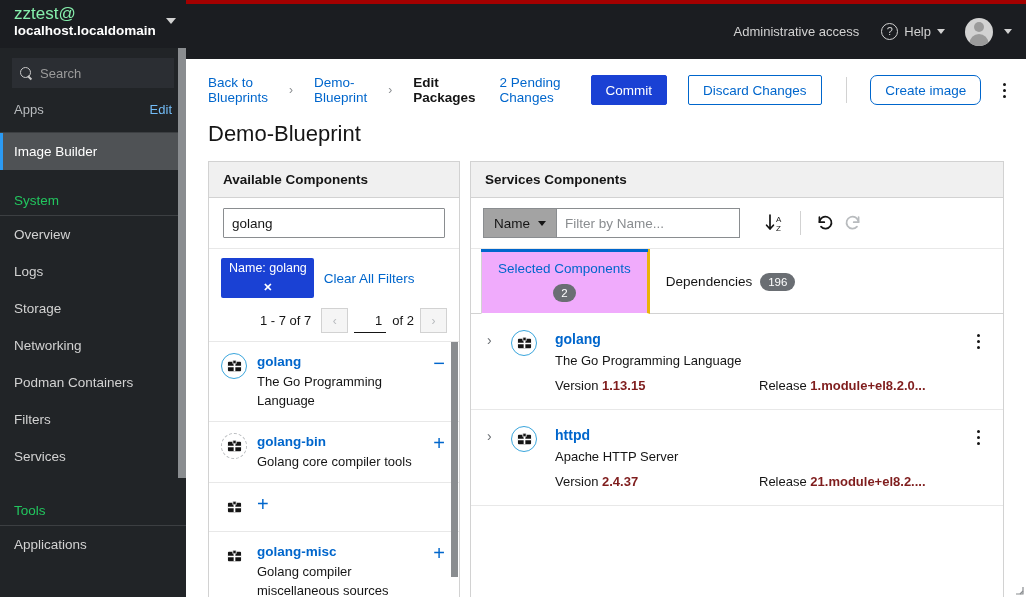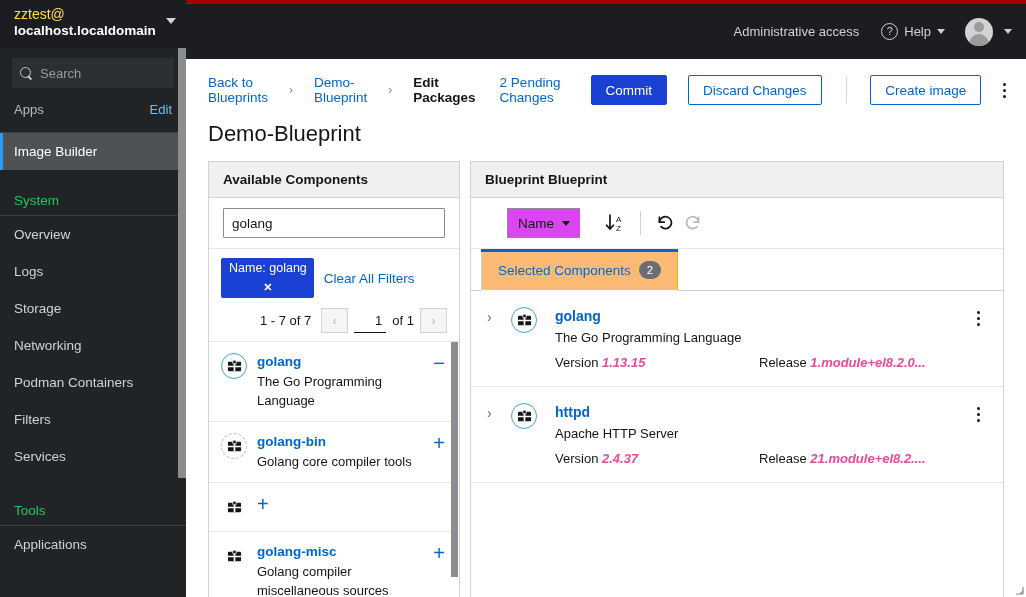--- a/index.html
+++ b/index.html
@@ -19,21 +19,21 @@
     flex: 0 0 186px;
     position: relative;
     overflow: hidden;
   }
   .sb-account {
     background: #1b1d21;
     padding: 6px 14px 8px 14px;
     position: relative;
     height: 48px;
   }
-  .sb-acct-user { font-size: 14px; color: #fde047; line-height: 16px; }
+  .sb-acct-user { font-size: 17px; color: #86efac; line-height: 16px; }
   .sb-acct-host { font-size: 13.5px; color: #fff; font-weight: bold; line-height: 18px; }
   .sb-acct-caret {
     position: absolute; right: 10px; top: 18px;
     width: 0; height: 0;
     border-left: 5px solid transparent;
     border-right: 5px solid transparent;
     border-top: 6px solid #d2d2d2;
   }
   .sb-body { background: #212427; height: 549px; position: relative; }
   .sb-search-wrap { padding: 10px 12px 8px 12px; }
@@ -240,42 +240,42 @@
   }
 
   
   .rc-toolbar {
     display: flex; align-items: center; padding: 10px 12px;
     border-bottom: 1px solid #e8e8e8; gap: 0;
   }
   .selectbox {
     height: 30px; border: 1px solid #8a8d90; border-right: none;
     display: flex; align-items: center; gap: 8px;
-    padding: 0 10px; font-size: 13.5px; color: #151515; background: #d946ef; margin-left: 24px;
+    padding: 0 10px; font-size: 13.5px; color: #151515; background: #a3a3a3;
   }
   .filterinput {
     height: 30px; width: 184px; border: 1px solid #8a8d90;
     padding: 0 8px; font-size: 13.5px; outline: none;
     font-family: "Liberation Sans", sans-serif; color: #151515;
   }
   .filterinput::placeholder { color: #8a8d90; }
   .sorticon { margin-left: 24px; display: flex; align-items: center; }
   .tb-vdiv { width: 1px; height: 24px; background: #d2d2d2; margin: 0 14px; }
   .icnbtn { margin-right: 8px; display: flex; align-items: center; }
 
   .tabs { display: flex; border-bottom: 1px solid #d2d2d2; padding-left: 10px; }
   .tab {
     display: flex; align-items: center; gap: 8px;
     padding: 12px 16px 11px 16px; font-size: 13.5px; color: #151515;
     position: relative; background: transparent;
   }
   .tab.active {
-    color: #06c; background: #fdba74;
-    border-left: 1px solid #d2d2d2; border-right: 1px solid #eab308;
-    margin-bottom: -1px; border-bottom: 1px solid #fff;
+    color: #06c; background: #f0abfc;
+    border-left: 1px solid #d2d2d2; border-right: 3px solid #eab308;
+    margin-bottom: -1px; border-bottom: 1px solid #fff; flex-direction: column;
   }
   .tab.active::before {
     content: ""; position: absolute; left: -1px; right: -1px; top: 0; height: 3px;
     background: #06c;
   }
   .badge {
     background: #6a6e73; color: #fff; font-size: 11.5px;
     border-radius: 10px; padding: 2px 8px; line-height: 14px;
   }
 
@@ -289,21 +289,21 @@
     color: #6a6e73; font-size: 14px;
   }
   .comp-icon { flex: 0 0 44px; padding-top: 0; }
   .comp-body { flex: 1; min-width: 0; }
   .comp-name { color: #06c; font-size: 14px; font-weight: bold; line-height: 19px; }
   .comp-desc { color: #151515; font-size: 13px; line-height: 20px; margin-top: 2px; }
   .comp-meta { display: flex; margin-top: 7px; font-size: 13px; color: #151515; }
   .meta-a { width: 204px; }
   .meta-b { flex: 1; }
   .meta-lbl { color: #151515; }
-  .meta-val { font-weight: bold; color: #ec4899; font-style: italic; }
+  .meta-val { font-weight: bold; color: #7f1d1d; }
   .row-kebab {
     width: 22px; flex: 0 0 22px;
     display: flex; flex-direction: column; align-items: center; padding-top: 4px; gap: 3px;
   }
   .row-kebab i { width: 3px; height: 3px; border-radius: 50%; background: #151515; display: block; }
 
   .resizer {
     position: absolute; right: 2px; bottom: 2px; width: 14px; height: 14px;
   }
 </style>
@@ -376,21 +376,21 @@
       <span class="crumb">Demo-Blueprint</span>
       <span class="crumb-sep">›</span>
       <span class="crumb current">Edit Packages</span>
 
       <span class="spacer"></span>
 
       <span class="pending">2 Pending Changes</span>
       <button class="btn btn-primary">Commit</button>
       <button class="btn btn-secondary">Discard Changes</button>
       <span class="vdiv"></span>
-      <button class="btn btn-secondary" style="margin-left:0;">Create image</button>
+      <button class="btn btn-secondary" style="margin-left:0;border-radius:7px;">Create image</button>
       <span class="kebab">
           <i></i>
           <i></i>
           <i></i>
         </span>
     </div>
 
     <div class="pagetitle">Demo-Blueprint</div>
 
     <div class="panels">
@@ -407,21 +407,21 @@
             <span>Name: golang</span>
             <span class="x">✕</span>
           </span>
           <span class="clearfilters">Clear All Filters</span>
         </div>
 
         <div class="pagerow">
           <span class="pg-count">1 - 7 of 7</span>
           <span class="pg-btn">‹</span>
           <input class="pg-input" type="text" value="1" style="">
-          <span class="pg-of">of 1</span>
+          <span class="pg-of">of 2</span>
           <span class="pg-btn">›</span>
         </div>
 
         <div class="lc-list">
 
           <div class="lc-item">
             <span class="pkgicon ring">
               <svg width="15" height="15" viewBox="0 0 16 16">
                   <rect x="1" y="3" width="14" height="10" rx="1" fill="#151515"></rect>
                   <rect x="6.2" y="1.2" width="3.6" height="4" rx="0.6" fill="#151515" stroke="#fff" stroke-width="0.9"></rect>
@@ -484,27 +484,28 @@
             
             
             
           </div>
 
           <div class="lc-scroll" style="top:0px;height:235px;"></div>
         </div>
       </div>
 
       <div class="card right-card">
-        <div class="card-head">Blueprint Blueprint</div>
+        <div class="card-head">Services Components</div>
 
         <div class="rc-toolbar">
           <span class="selectbox">
             <span>Name</span>
             <span style="width:0;height:0;border-left:4.5px solid transparent;border-right:4.5px solid transparent;border-top:5.5px solid #151515;"></span>
           </span>
+          <input class="filterinput" type="text" placeholder="Filter by Name..." style="">
 
           <span class="sorticon">
             <svg width="22" height="22" viewBox="0 0 22 22">
               <path d="M6 3 L6 17 M2.6 13.2 L6 17 L9.4 13.2" stroke="#151515" stroke-width="1.7" fill="none" stroke-linecap="round" stroke-linejoin="round"></path>
               <text x="12" y="10" font-size="8" font-family="Liberation Sans, sans-serif" fill="#151515">A</text>
               <text x="12" y="19" font-size="8" font-family="Liberation Sans, sans-serif" fill="#151515">Z</text>
             </svg>
           </span>
           <span class="tb-vdiv"></span>
           <span class="icnbtn">
@@ -518,20 +519,24 @@
               <path d="M15.5 9 A6 6 0 1 0 14 13.6" stroke="#b8bbbe" stroke-width="1.7" fill="none" stroke-linecap="round"></path>
               <path d="M15.6 4.2 L15.6 9.2 L10.7 9.2" stroke="#b8bbbe" stroke-width="1.7" fill="none" stroke-linecap="round" stroke-linejoin="round"></path>
             </svg>
           </span>
         </div>
 
         <div class="tabs">
           <div class="tab active">
             <span>Selected Components</span>
             <span class="badge">2</span>
+          </div>
+          <div class="tab">
+            <span>Dependencies</span>
+            <span class="badge">196</span>
           </div>
         </div>
 
         <div class="comp-row">
           <span class="chev">›</span>
           <span class="comp-icon">
             <span class="pkgicon ring">
               <svg width="15" height="15" viewBox="0 0 16 16">
                   <rect x="1" y="3" width="14" height="10" rx="1" fill="#151515"></rect>
                   <rect x="6.2" y="1.2" width="3.6" height="4" rx="0.6" fill="#151515" stroke="#fff" stroke-width="0.9"></rect>

